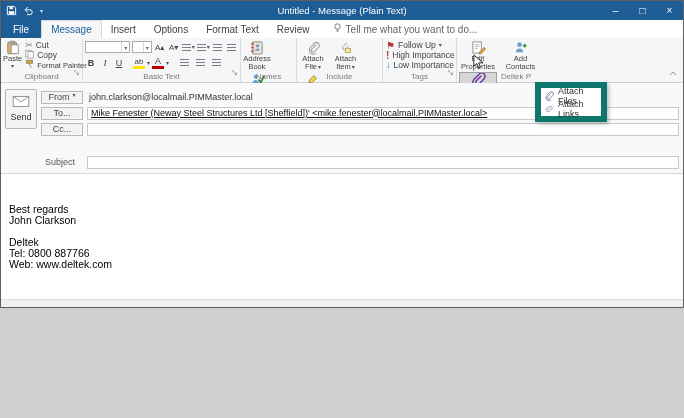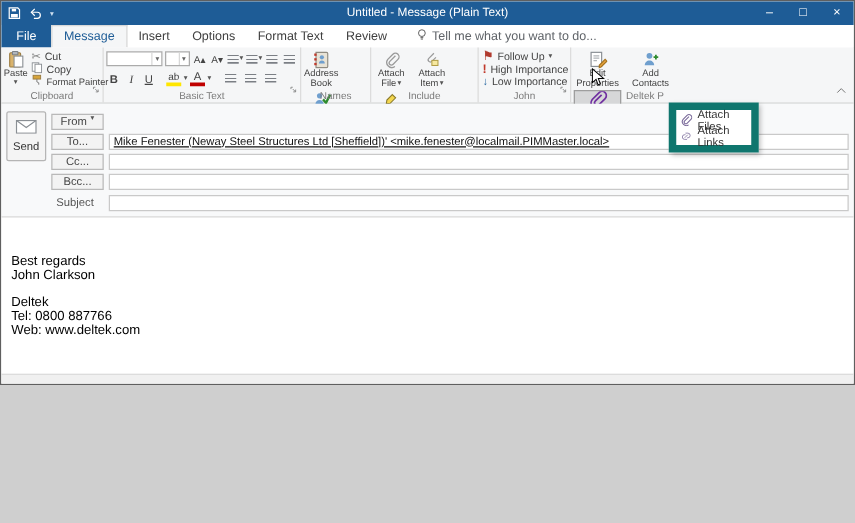--- a/index.html
+++ b/index.html
@@ -315,21 +315,21 @@
         <span class="caret">▾</span>
       </div>
       <div class="smallrow">
         <span style="color:#c0392b; font-weight:700; font-size:10px; width:6px; text-align:center;">!</span>
         <span>High Importance</span>
       </div>
       <div class="smallrow">
         <span style="color:#2e6da4; font-weight:700; font-size:9px; width:6px; text-align:center;">↓</span>
         <span>Low Importance</span>
       </div>
-      <div class="glabel">John</div>
+      <div class="glabel">Tags</div>
       <span class="launcher">
         <svg width="6" height="6" viewBox="0 0 8 8">
             <path d="M1 3V1h2" fill="none" stroke="#888"></path>
             <path d="M3 3l3 3M6 3.5V6H3.5" fill="none" stroke="#888"></path>
           </svg>
       </span>
     </div>
 
     <div class="rgroup" style="width:118px; border-right:none;">
       <div class="bigbtn" style="width:38px;">
@@ -389,44 +389,39 @@
           </svg>
       </span>
       <span>Send</span>
     </div>
 
     <div class="frow" style="top:7px;">
       <div class="fbtn">
         <span>From</span>
         <span class="caret">▾</span>
       </div>
+      <span class="fromval">john.clarkson@localmail.PIMMaster.local</span>
     </div>
 
     <div class="frow" style="top:23px;">
       <div class="fbtn">
         <span>To...</span>
       </div>
       <div class="ffield">
         <span class="toval">Mike Fenester (Neway Steel Structures Ltd [Sheffield])' &lt;mike.fenester@localmail.PIMMaster.local&gt;</span>
       </div>
     </div>
 
     <div class="frow" style="top:39px;">
       <div class="fbtn">
         <span>Cc...</span>
       </div>
       <div class="ffield"></div>
     </div>
 
-    <div class="frow" style="top:55px;">
-      <div class="fbtn">
-        <span>Bcc...</span>
-      </div>
-      <div class="ffield"></div>
-    </div>
 
     <div class="frow" style="top:72px;">
       <span class="subjlabel">Subject</span>
       <div class="ffield"></div>
     </div>
   </div>
 
   <div class="mailbody">Best regards
 John Clarkson
 

